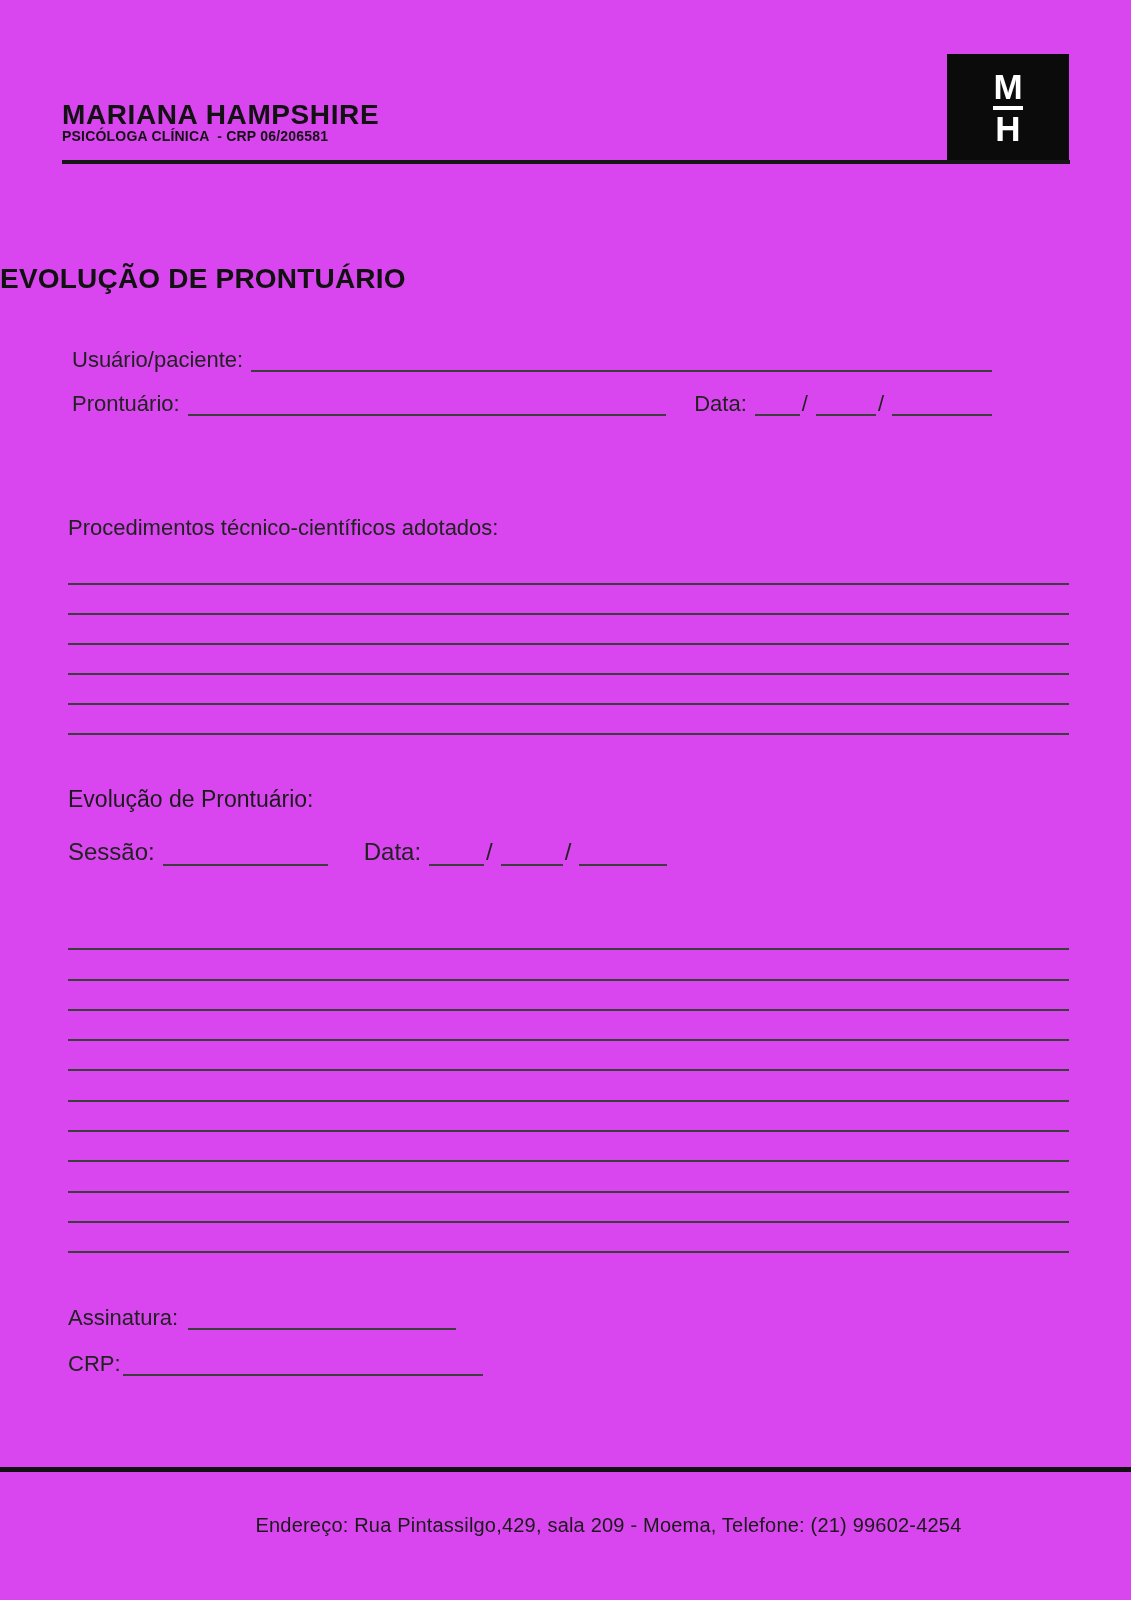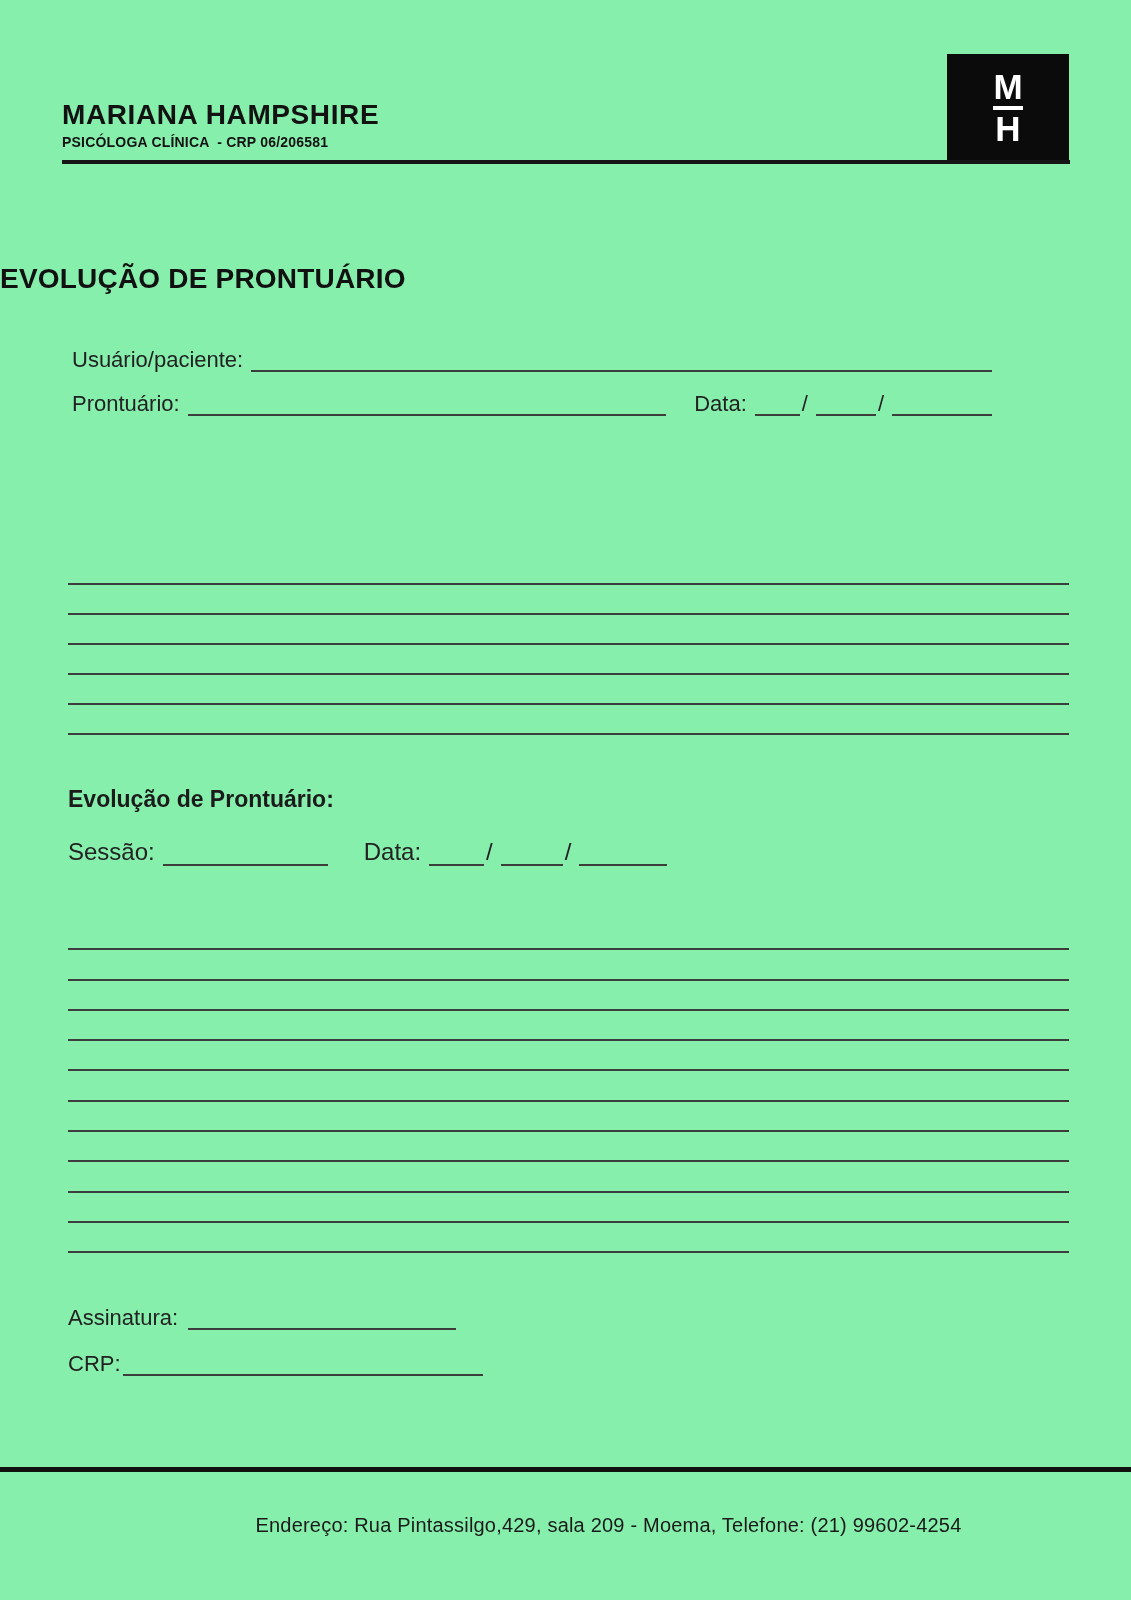--- a/index.html
+++ b/index.html
@@ -1,34 +1,34 @@
 <!DOCTYPE html>
 <html><head>
 <meta charset="utf-8">
 <style>
   html, body { margin: 0; padding: 0; background: #ffffff; }
   .page {
     position: relative;
     width: 1131px;
     height: 1600px;
-    background: #86efac;
+    background: #d946ef;
     font-family: "Liberation Sans", sans-serif;
     color: #222222;
     overflow: hidden;
   }
 
   
   .brand { position: absolute; left: 62px; top: 101px; }
   .brand-name {
     font-size: 28px; font-weight: bold; letter-spacing: 0.6px;
     color: #121212; line-height: 1;
   }
   .brand-sub {
     font-size: 14px; font-weight: bold; letter-spacing: 0.2px;
-    color: #121212; margin-top: 6px; white-space: pre; line-height: 1;
+    color: #121212; margin-top: 0; white-space: pre; line-height: 1;
   }
   .logo {
     position: absolute; left: 947px; top: 54px; width: 122px; height: 108px;
     background: #0b0b0b; display: flex; flex-direction: column;
     align-items: center; justify-content: center;
   }
   .logo-letter { color: #ffffff; font-weight: bold; font-size: 35px; line-height: 0.92; }
   .logo-divider { width: 30px; height: 4px; background: #ffffff; margin: 3px 0; }
   .header-rule {
     position: absolute; left: 62px; top: 160px; width: 1008px; height: 4px;
@@ -47,21 +47,21 @@
   .frow { display: flex; align-items: flex-end; height: 44px; }
   .lbl { white-space: nowrap; line-height: 1.15; }
   .fill { flex: 1; border-bottom: 2px solid #3d3d3d; margin-left: 8px; }
   .date-lbl { margin-left: 18px; }
   .seg { border-bottom: 2px solid #3d3d3d; margin-left: 8px; }
   .slash { margin-left: 2px; line-height: 1.15; }
 
   
   .sec-label { position: absolute; left: 68px; font-size: 22px; line-height: 1.2; }
   .proc-label { top: 515px; }
-  .evo-label { top: 786px; font-size: 23px; font-weight: 700; color: #1b1b1b; }
+  .evo-label { top: 786px; font-size: 23px; font-weight: 400; color: #1b1b1b; }
 
   
   .lines-block { position: absolute; left: 68px; width: 1001px; }
   .proc-lines { top: 555px; }
   .evo-lines { top: 920px; }
   .wline { height: 30px; border-bottom: 2px solid #3d3d3d; box-sizing: border-box; }
   .evo-lines .wline { height: 30.3px; }
 
   
   .session-row { position: absolute; left: 68px; top: 836px; display: flex; align-items: flex-end; height: 30px; font-size: 24px; }
@@ -112,20 +112,21 @@
       <span class="fill" style="margin-right:10px;"></span>
       <span class="lbl date-lbl">Data:</span>
       <span class="seg" style="width:45px;"></span>
       <span class="slash">/</span>
       <span class="seg" style="width:60px;"></span>
       <span class="slash">/</span>
       <span class="seg" style="width:100px;"></span>
     </div>
   </div>
 
+  <div class="sec-label proc-label">Procedimentos técnico-científicos adotados:</div>
   <div class="lines-block proc-lines">
       <div class="wline"></div>
       <div class="wline"></div>
       <div class="wline"></div>
       <div class="wline"></div>
       <div class="wline"></div>
       <div class="wline"></div>
     </div>
 
   <div class="sec-label evo-label">Evolução de Prontuário:</div>

